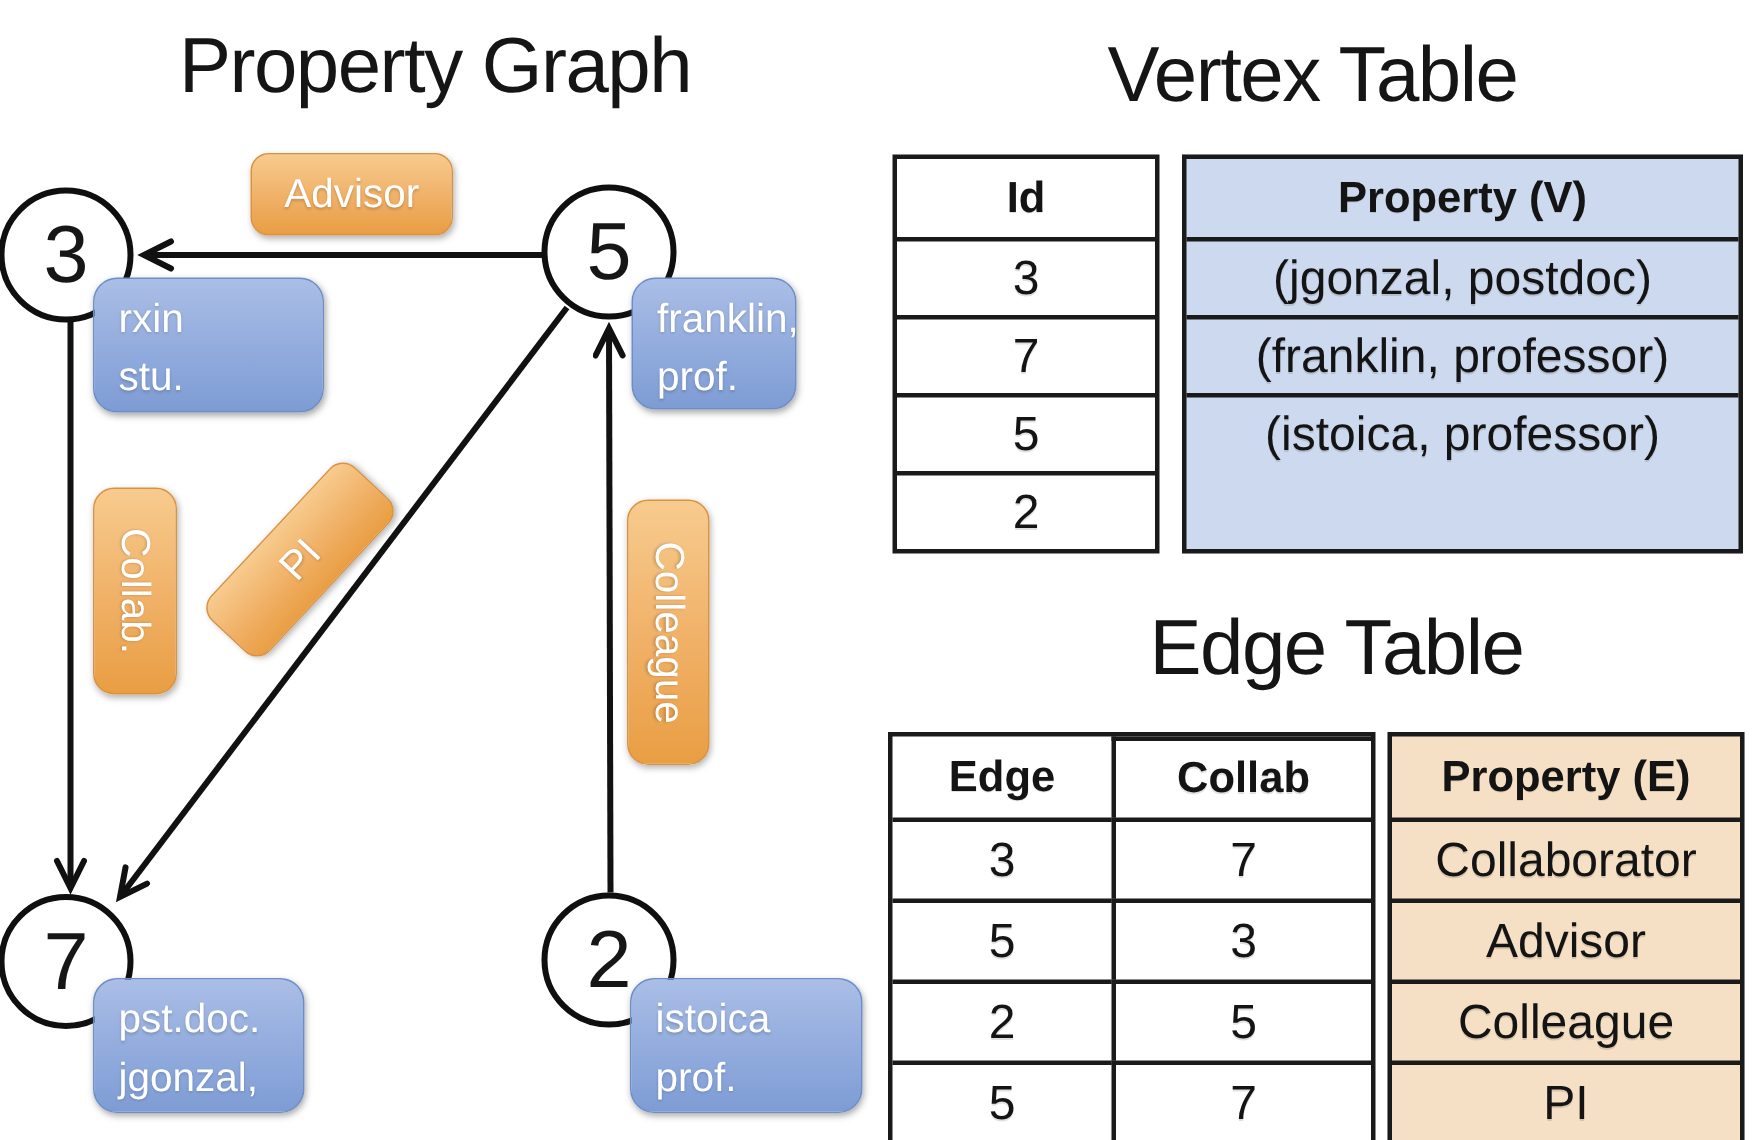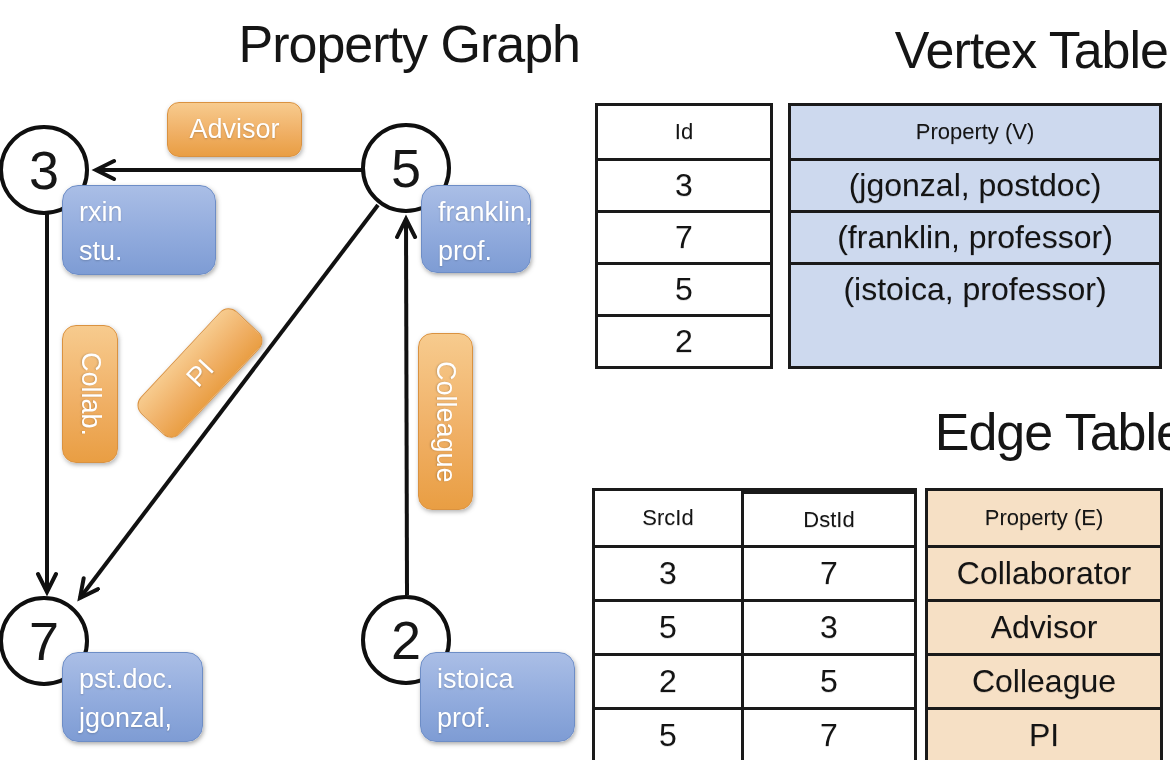--- a/index.html
+++ b/index.html
@@ -1,21 +1,21 @@
 <!DOCTYPE html>
 <html style="--node-label-blue-top: #aabee6; --node-label-blue-bottom: #7e9cd4; --node-label-blue-border: #6d8dc6; --edge-label-orange-top: #f7cb8e; --edge-label-orange-bottom: #e99e43; --edge-label-orange-border: #da9240; --vertex-table-fill: #cdd9ee; --edge-table-fill: #f6e0c5; --table-border: #1a1a1a;"><head>
 <meta charset="utf-8">
 <style>
   html,body{margin:0;padding:0;background:#ffffff;}
   .canvas{
     position:relative; width:1170px; height:760px; overflow:hidden;
     background:#ffffff; font-family:"Liberation Sans", sans-serif; color:#111;
   }
   .title{
-    position:absolute; text-align:right; font-size:52px; font-weight:300;
+    position:absolute; text-align:center; font-size:52px; font-weight:300;
     letter-spacing:-1px; color:#151515; line-height:1.1; white-space:nowrap;
   }
   
   .graph-edges{position:absolute; left:0; top:0; z-index:1;}
   .node{
     position:absolute; width:90px; height:90px; box-sizing:border-box;
     border:4px solid #0f0f0f; border-radius:50%; background:#fff;
     display:flex; align-items:center; justify-content:center; z-index:2;
   }
   .node span{font-size:54px; font-weight:300; color:#161616;}
@@ -40,21 +40,21 @@
   .elabel .vtext{writing-mode:vertical-rl;}
   
   .ttable{position:absolute; display:flex; z-index:2;}
   .tcol{
     border:3px solid var(--table-border,#1a1a1a); box-sizing:border-box; background:#fff;
   }
   .cell{
     box-sizing:border-box; display:flex; align-items:center; justify-content:center;
     font-size:32px; color:#141414; text-shadow:0 1px 0 rgba(0,0,0,.12);
   }
-  .cell.head{font-weight:normal; font-size:22px;}
+  .cell.head{font-weight:bold; font-size:29px;}
   .vx .cell{height:52px;}
   .eg .cell{height:54px;}
   .cell + .cell{border-top:3px solid var(--table-border,#1a1a1a);}
   .bluefill{background:var(--vertex-table-fill,#cdd9ee);}
   .tanfill{background:var(--edge-table-fill,#f6e0c5);}
   .idgrid{
     display:grid; grid-template-columns:146px 173px;
     border:3px solid var(--table-border,#1a1a1a); box-sizing:border-box; background:#fff;
   }
   .idgrid .cell{height:54px;}
@@ -138,22 +138,22 @@
       <div class="cell">(jgonzal, postdoc)</div>
       <div class="cell">(franklin, professor)</div>
       <div class="cell">(istoica, professor)</div>
     </div>
   </div>
 
   <div class="title" style="left:598px; top:404px; width:586px;">Edge Table</div>
 
   <div class="ttable eg" style="left:592px; top:488px;">
     <div class="idgrid">
-      <div class="cell head">SrcId</div>
-      <div class="cell head">DstId</div>
+      <div class="cell head">Edge</div>
+      <div class="cell head">Collab</div>
       <div class="cell">3</div>
       <div class="cell">7</div>
       <div class="cell">5</div>
       <div class="cell">3</div>
       <div class="cell">2</div>
       <div class="cell">5</div>
       <div class="cell">5</div>
       <div class="cell">7</div>
     </div>
     <div class="tcol tanfill" style="width:238px; margin-left:8px;">

